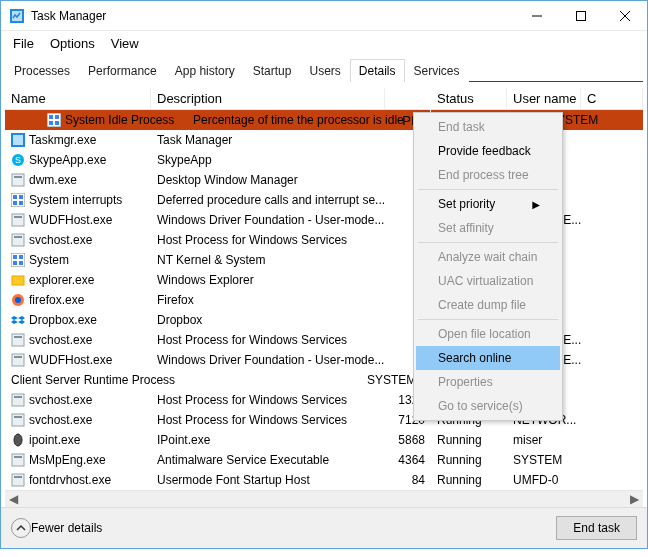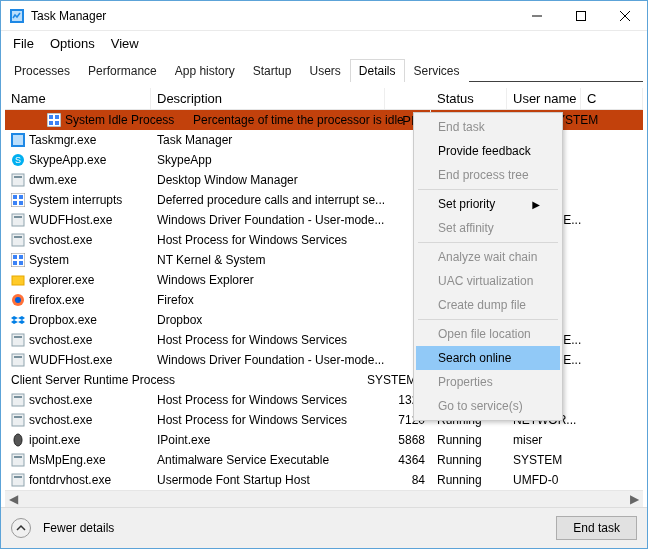--- a/index.html
+++ b/index.html
@@ -35,21 +35,21 @@
   .cell { padding: 0 6px; overflow: hidden; white-space: nowrap; text-overflow: ellipsis; display: flex; align-items: center; height: 100%; }
   .cell.name { width: 146px; gap: 4px; }
   .cell.desc { width: 234px; }
   .cell.pid  { width: 46px; justify-content: flex-end; }
   .cell.stat { width: 76px; }
   .cell.user { width: 74px; }
   .ricon { width: 14px; height: 14px; display: inline-flex; align-items: center; justify-content: center; flex: 0 0 14px; }
   .hscroll { height: 17px; background: #f0f0f0; display: flex; align-items: center; margin: 0 4px; border-top: 1px solid #e6e6e6; }
   .hsbtn { width: 17px; height: 17px; display: flex; align-items: center; justify-content: center; color: #666; }
   .footer { display: flex; align-items: center; justify-content: space-between; padding: 8px 10px; border-top: 1px solid #ddd; background: #f0f0f0; }
-  .fewer { display: flex; align-items: center; gap: 12px; font-size: 12px; color: #000; }
+  .fewer { display: flex; align-items: center; gap: 0; font-size: 12px; color: #000; }
   .fewer .circ { width: 20px; height: 20px; border: 1px solid #999; border-radius: 50%; display: flex; align-items: center; justify-content: center; color: #333; }
   .endbtn { padding: 4px 16px; border: 1px solid #adadad; background: #e1e1e1; font-size: 12px; font-family: inherit; }
   .ctxmenu { position: absolute; background: #f2f2f2; border: 1px solid #ccc; box-shadow: 2px 2px 4px rgba(0,0,0,0.2); font-size: 12px; padding: 2px; width: 150px; z-index: 10; }
   .ctxitem { padding: 5px 20px 5px 22px; position: relative; display: flex; align-items: center; justify-content: space-between; }
   .ctxitem.hover { background: #91c9f7; }
   .ctxitem.disabled { color: #8f8f8f; }
   .ctxsep { border-top: 1px solid #d7d7d7; margin: 2px 2px; }
   .ctxitem .arrow { font-size: 10px; margin-left: auto; color: inherit; }
   ::-webkit-scrollbar { width: 17px; height: 17px; }
   ::-webkit-scrollbar-track { background: #f0f0f0; }

